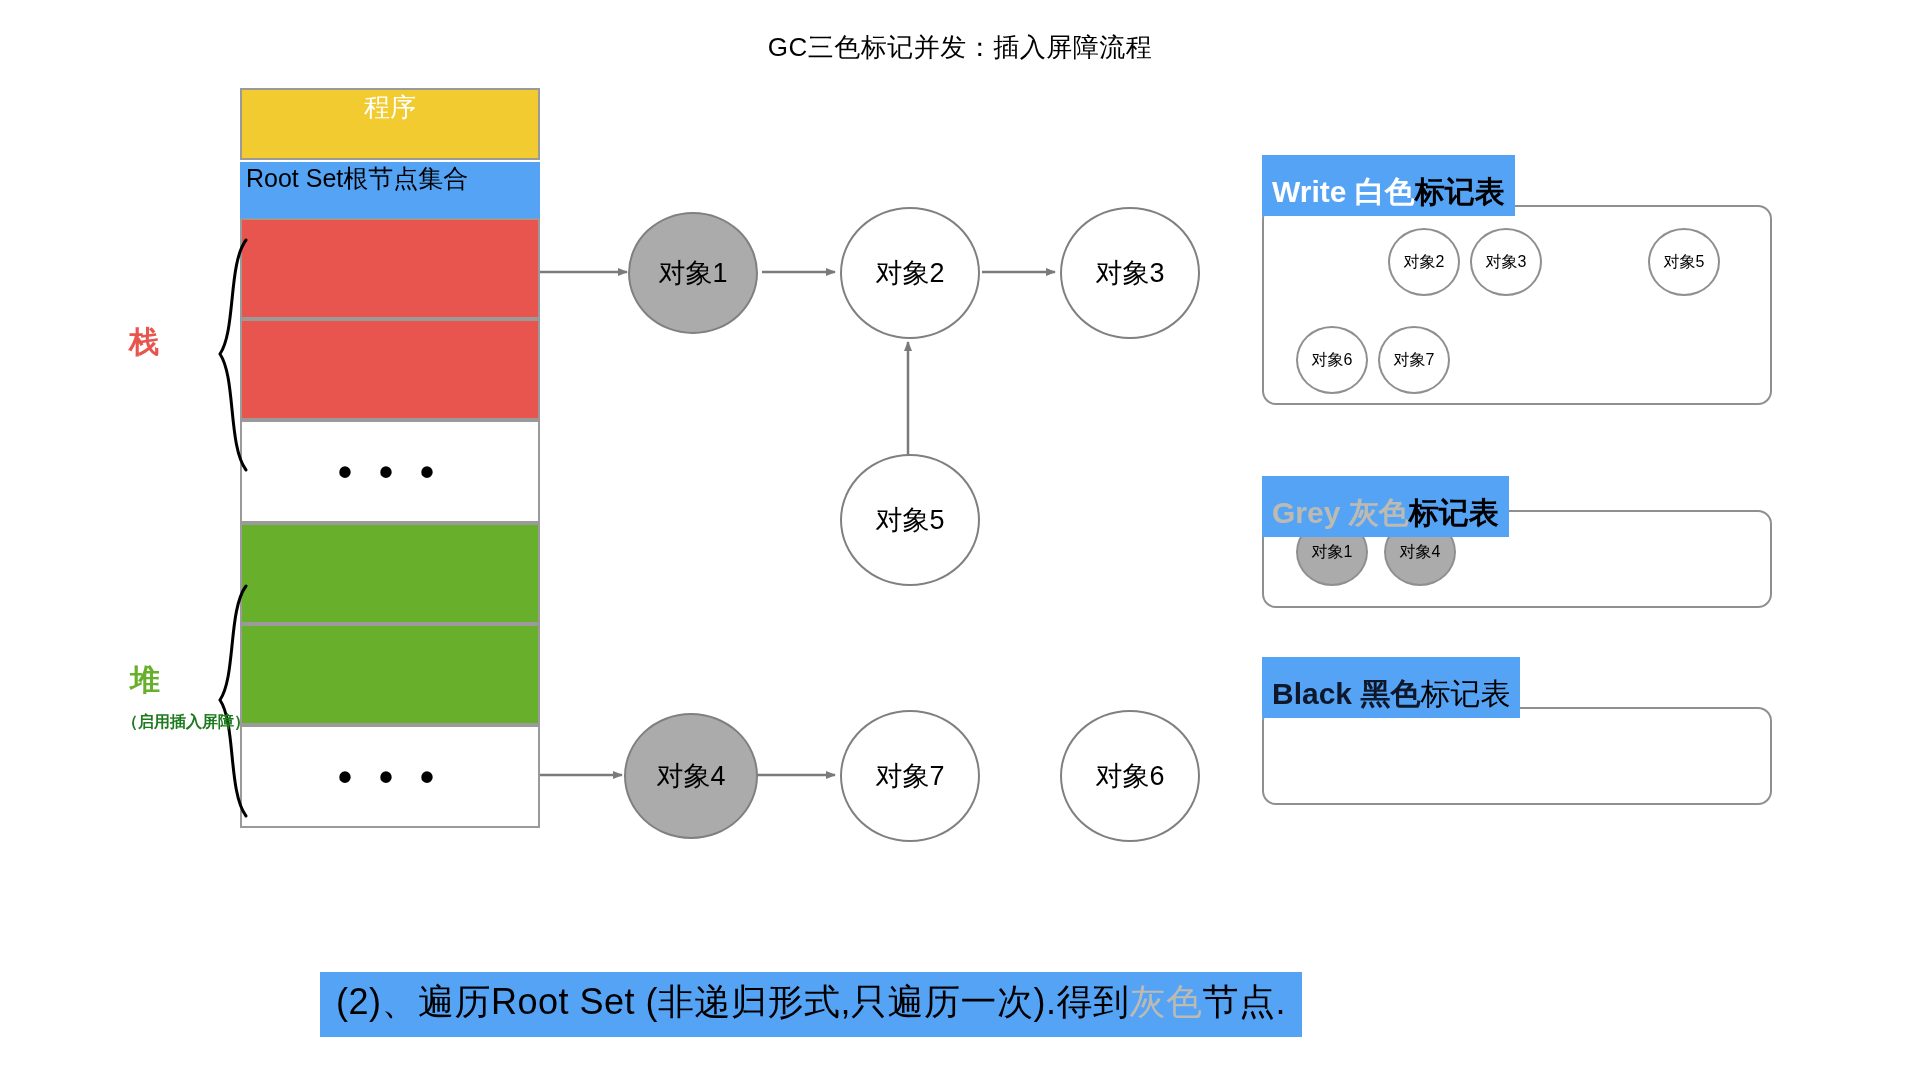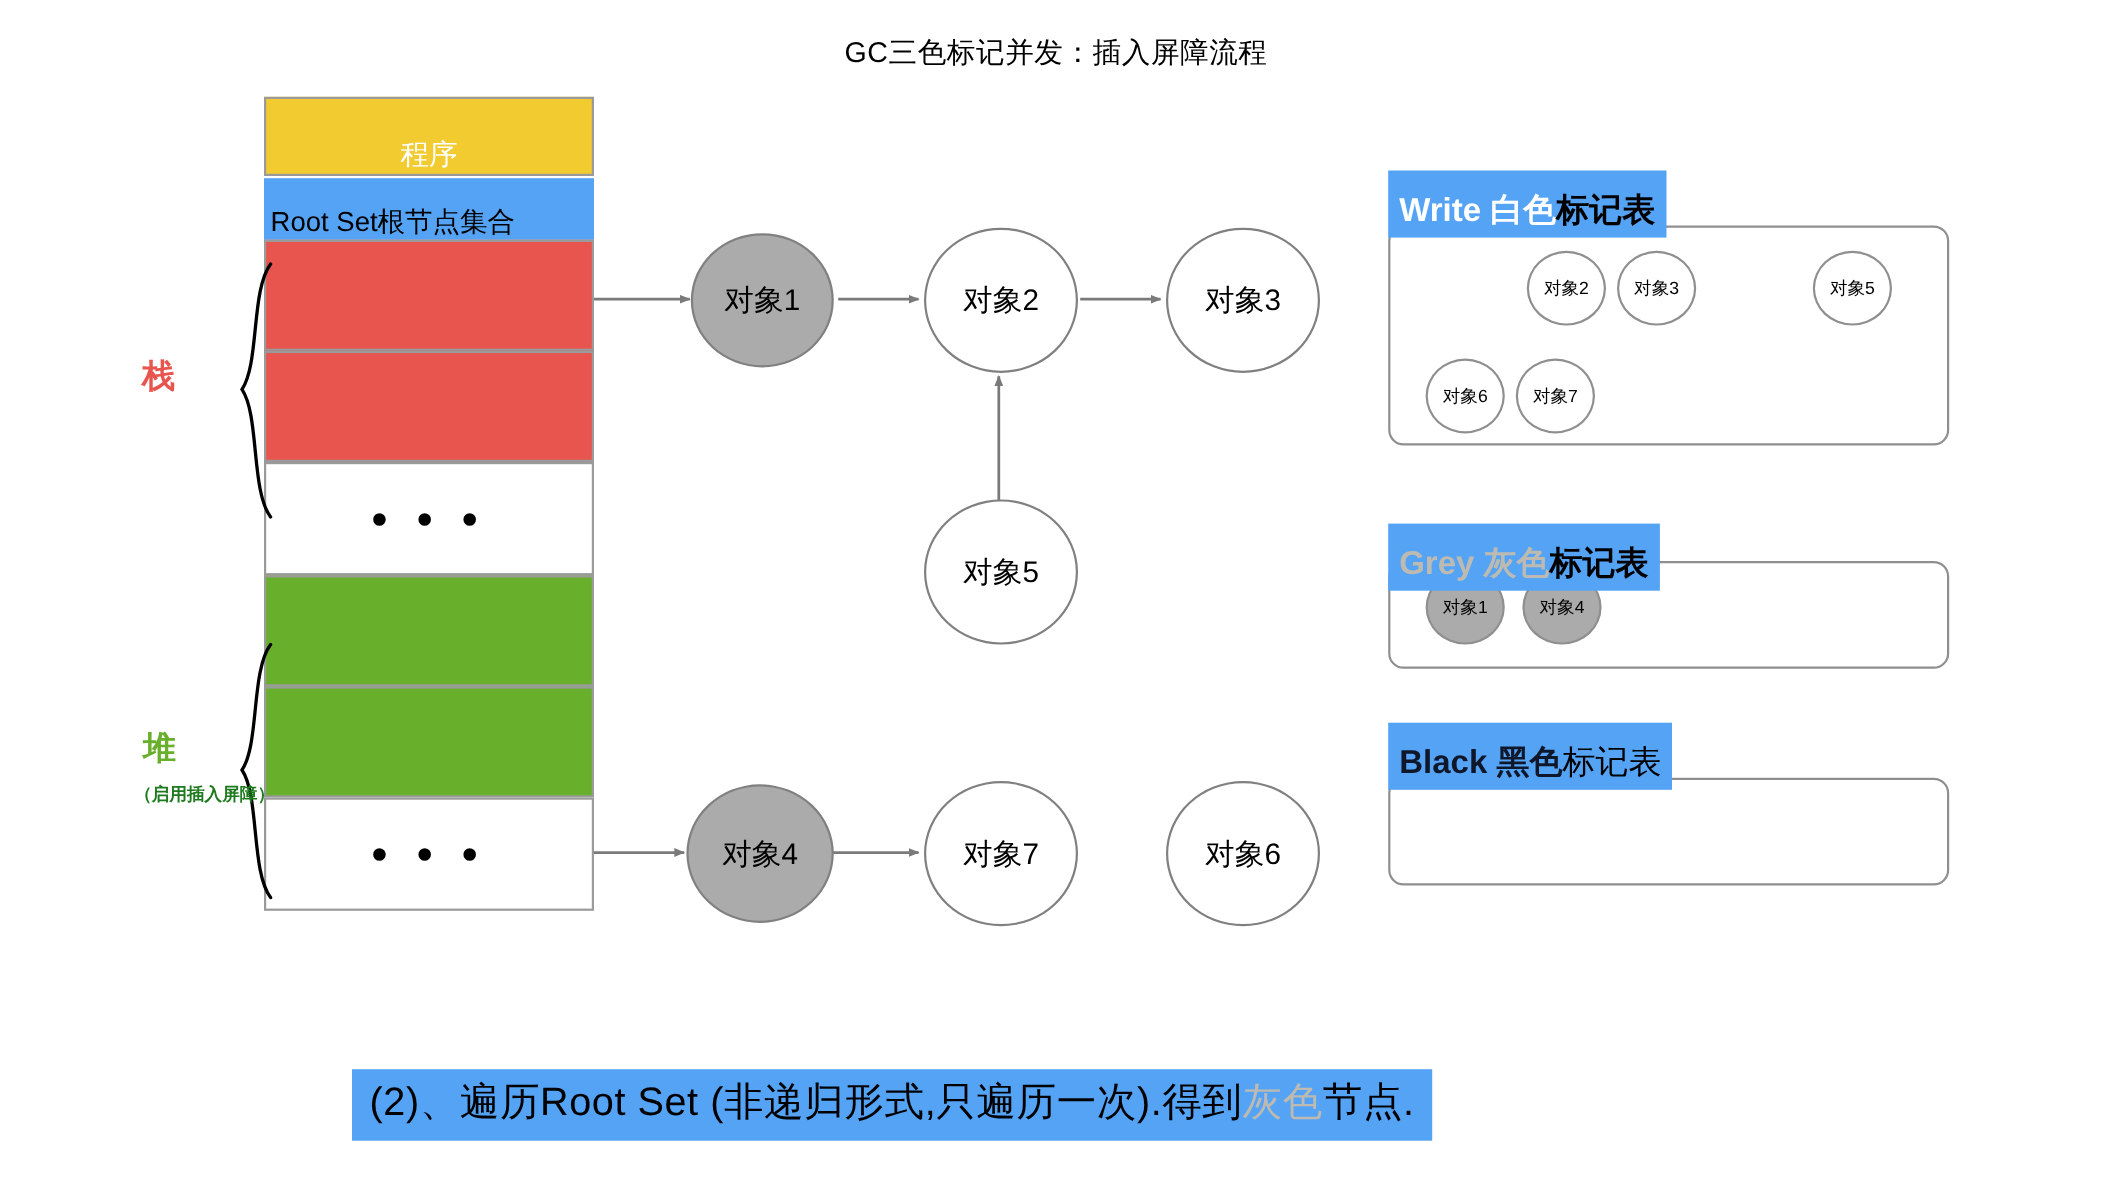--- a/index.html
+++ b/index.html
@@ -45,31 +45,31 @@
     box-sizing: border-box;
     width: 300px;
     border: 2px solid #9a9a9a;
     position: relative;
   }
   .cell-program {
     height: 72px;
     background: #F2CB30;
     border-color: #9a9a9a;
     display: flex;
-    align-items: flex-end;
+    align-items: flex-start;
     justify-content: center;
     color: #ffffff;
     font-size: 26px;
   }
   .cell-rootset {
     height: 56px;
     background: #55A3F5;
     border: none;
     display: flex;
-    align-items: flex-end;
+    align-items: flex-start;
     padding-left: 6px;
     color: #000000;
     font-size: 25px;
     margin-top: 2px;
   }
   .cell-red {
     height: 101px;
     background: #E8554E;
   }
   .cell-green {

